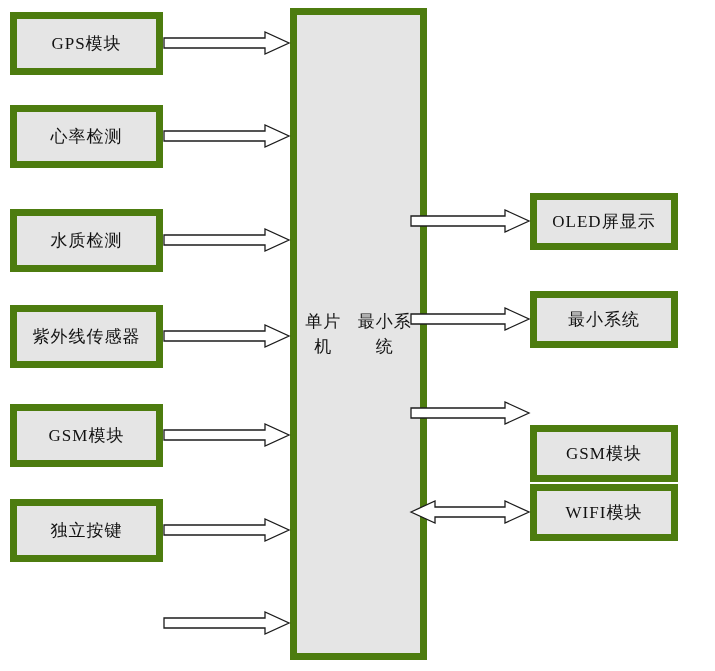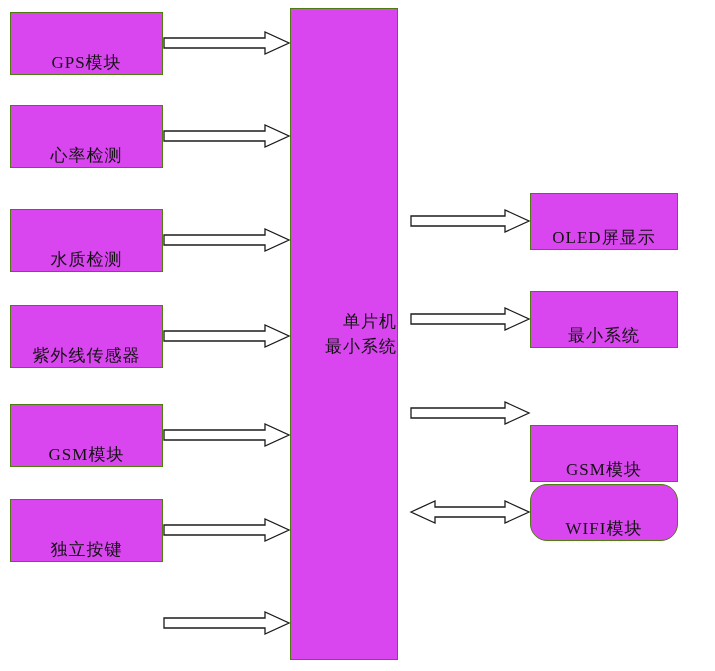--- a/index.html
+++ b/index.html
@@ -11,51 +11,51 @@
     position: relative;
     width: 715px;
     height: 671px;
     background: #ffffff;
     font-family: "Liberation Serif", "DejaVu Serif", serif;
     color: #111111;
     overflow: hidden;
   }
   .box {
     position: absolute;
-    border: 1px solid #4d7c0f;
-    background: #d946ef;
+    border: 7px solid #4d7c0f;
+    background: #e5e5e5;
     display: flex;
-    align-items: flex-end;
+    align-items: center;
     justify-content: center;
     text-align: center;
     font-size: 17px;
     letter-spacing: 1px;
     box-sizing: border-box;
   }
   .left-box  { left: 10px;  width: 153px; height: 63px; }
   .lb1 { top: 12px; }
   .lb2 { top: 105px; }
   .lb3 { top: 209px; }
   .lb4 { top: 305px; }
   .lb5 { top: 404px; }
   .lb6 { top: 499px; }
   .lb7 { top: 592px; }
 
   .right-box { left: 530px; width: 148px; height: 57px; }
   .rb1 { top: 193px; }
   .rb2 { top: 291px; }
   .rb3 { top: 385px; margin-top: 40px; }
-  .rb4 { top: 484px; border-radius: 17px; }
+  .rb4 { top: 484px; }
 
   .center-box {
     left: 290px;
     top: 8px;
-    width: 108px;
+    width: 137px;
     height: 652px;
-    flex-direction: column;
+    flex-direction: row;
     line-height: 1.5;
   }
   .center-box span { display: block; }
 
   #arrows {
     position: absolute;
     left: 0;
     top: 0;
     pointer-events: none;
   }

